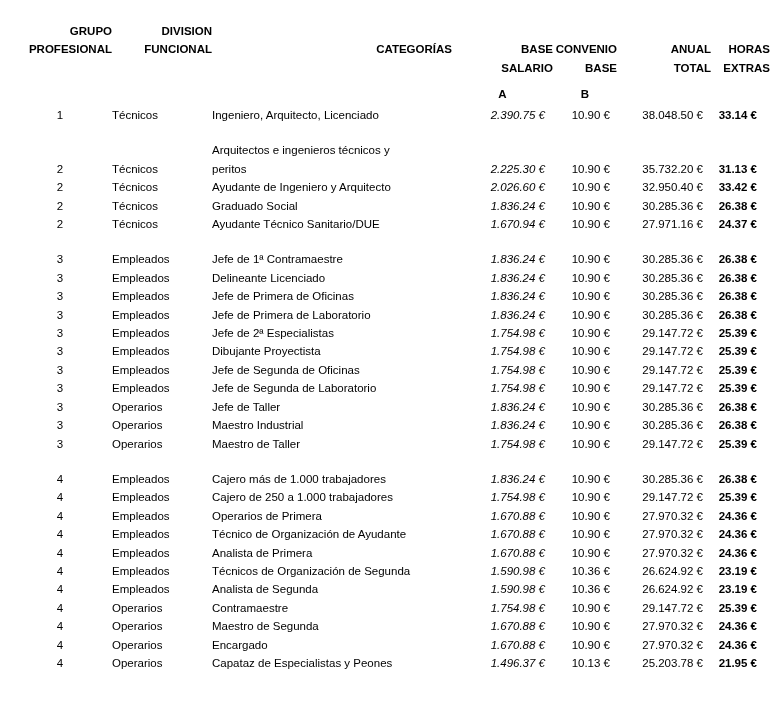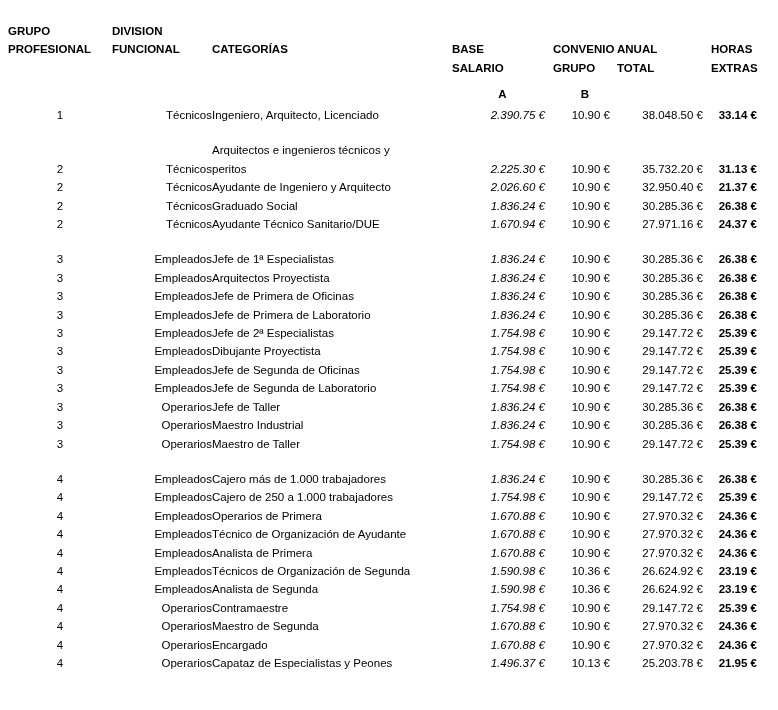--- a/index.html
+++ b/index.html
@@ -24,34 +24,34 @@
     padding: 0;
     font-size: 11.5px;
     line-height: 18.4px;
     vertical-align: bottom;
     overflow: visible;
   }
   thead th {
     font-weight: bold;
     white-space: pre-line;
     height: 55px;
-    text-align: left;
+    text-align: right;
   }
   thead th.va-top { vertical-align: top; }
   thead th.va-mid { vertical-align: middle; }
   thead th.va-bot { vertical-align: bottom; }
   tr.subhead td {
     font-weight: bold;
     text-align: center;
     height: 26px;
     padding-bottom: 3px;
     vertical-align: bottom;
   }
   td.d-grupo { text-align: center; }
-  td.d-div   { text-align: right; }
+  td.d-div   { text-align: left; }
   td.d-cat   { text-align: left; white-space: pre-line; margin-left: 37px; }
   td.num     { text-align: right; }
   td.d-base  { padding-right: 8px; font-style: italic; }
   td.d-plus  { padding-right: 7px; margin-top: 27px; }
   td.d-anual { padding-right: 8px; }
   td.d-horas { padding-right: 13px; font-weight: bold; }
   tr.spacer td { height: 17px; line-height: 17px; }
 </style>
 </head>
 <body>
@@ -69,21 +69,21 @@
   <thead>
     <tr>
       <th class="va-top">GRUPO
 PROFESIONAL</th>
       <th class="va-top">DIVISION
 FUNCIONAL</th>
       <th class="va-mid">CATEGORÍAS</th>
       <th class="va-bot">BASE
 SALARIO</th>
       <th class="va-bot">CONVENIO
-GRUPO</th>
+BASE</th>
       <th class="va-bot">ANUAL
 TOTAL</th>
       <th class="va-bot">HORAS
 EXTRAS</th>
     </tr>
     <tr class="subhead">
       <td></td>
       <td></td>
       <td></td>
       <td>A</td>
@@ -115,21 +115,21 @@
         <td class="num d-anual">35.732.20 €</td>
         <td class="num d-horas">31.13 €</td>
       </tr>
       <tr>
         <td class="d-grupo">2</td>
         <td class="d-div">Técnicos</td>
         <td class="d-cat">Ayudante de Ingeniero y Arquitecto</td>
         <td class="num d-base">2.026.60 €</td>
         <td class="num d-plus">10.90 €</td>
         <td class="num d-anual">32.950.40 €</td>
-        <td class="num d-horas">21.37 €</td>
+        <td class="num d-horas">33.42 €</td>
       </tr>
       <tr>
         <td class="d-grupo">2</td>
         <td class="d-div">Técnicos</td>
         <td class="d-cat">Graduado Social</td>
         <td class="num d-base">1.836.24 €</td>
         <td class="num d-plus">10.90 €</td>
         <td class="num d-anual">30.285.36 €</td>
         <td class="num d-horas">26.38 €</td>
       </tr>
@@ -141,30 +141,30 @@
         <td class="num d-plus">10.90 €</td>
         <td class="num d-anual">27.971.16 €</td>
         <td class="num d-horas">24.37 €</td>
       </tr>
       <tr class="spacer">
         <td colspan="7"></td>
       </tr>
       <tr>
         <td class="d-grupo">3</td>
         <td class="d-div">Empleados</td>
-        <td class="d-cat">Jefe de 1ª Especialistas</td>
-        <td class="num d-base">1.836.24 €</td>
-        <td class="num d-plus">10.90 €</td>
-        <td class="num d-anual">30.285.36 €</td>
-        <td class="num d-horas">26.38 €</td>
-      </tr>
-      <tr>
-        <td class="d-grupo">3</td>
-        <td class="d-div">Empleados</td>
-        <td class="d-cat">Arquitectos Proyectista</td>
+        <td class="d-cat">Jefe de 1ª Contramaestre</td>
+        <td class="num d-base">1.836.24 €</td>
+        <td class="num d-plus">10.90 €</td>
+        <td class="num d-anual">30.285.36 €</td>
+        <td class="num d-horas">26.38 €</td>
+      </tr>
+      <tr>
+        <td class="d-grupo">3</td>
+        <td class="d-div">Empleados</td>
+        <td class="d-cat">Delineante Licenciado</td>
         <td class="num d-base">1.836.24 €</td>
         <td class="num d-plus">10.90 €</td>
         <td class="num d-anual">30.285.36 €</td>
         <td class="num d-horas">26.38 €</td>
       </tr>
       <tr>
         <td class="d-grupo">3</td>
         <td class="d-div">Empleados</td>
         <td class="d-cat">Jefe de Primera de Oficinas</td>
         <td class="num d-base">1.836.24 €</td>

